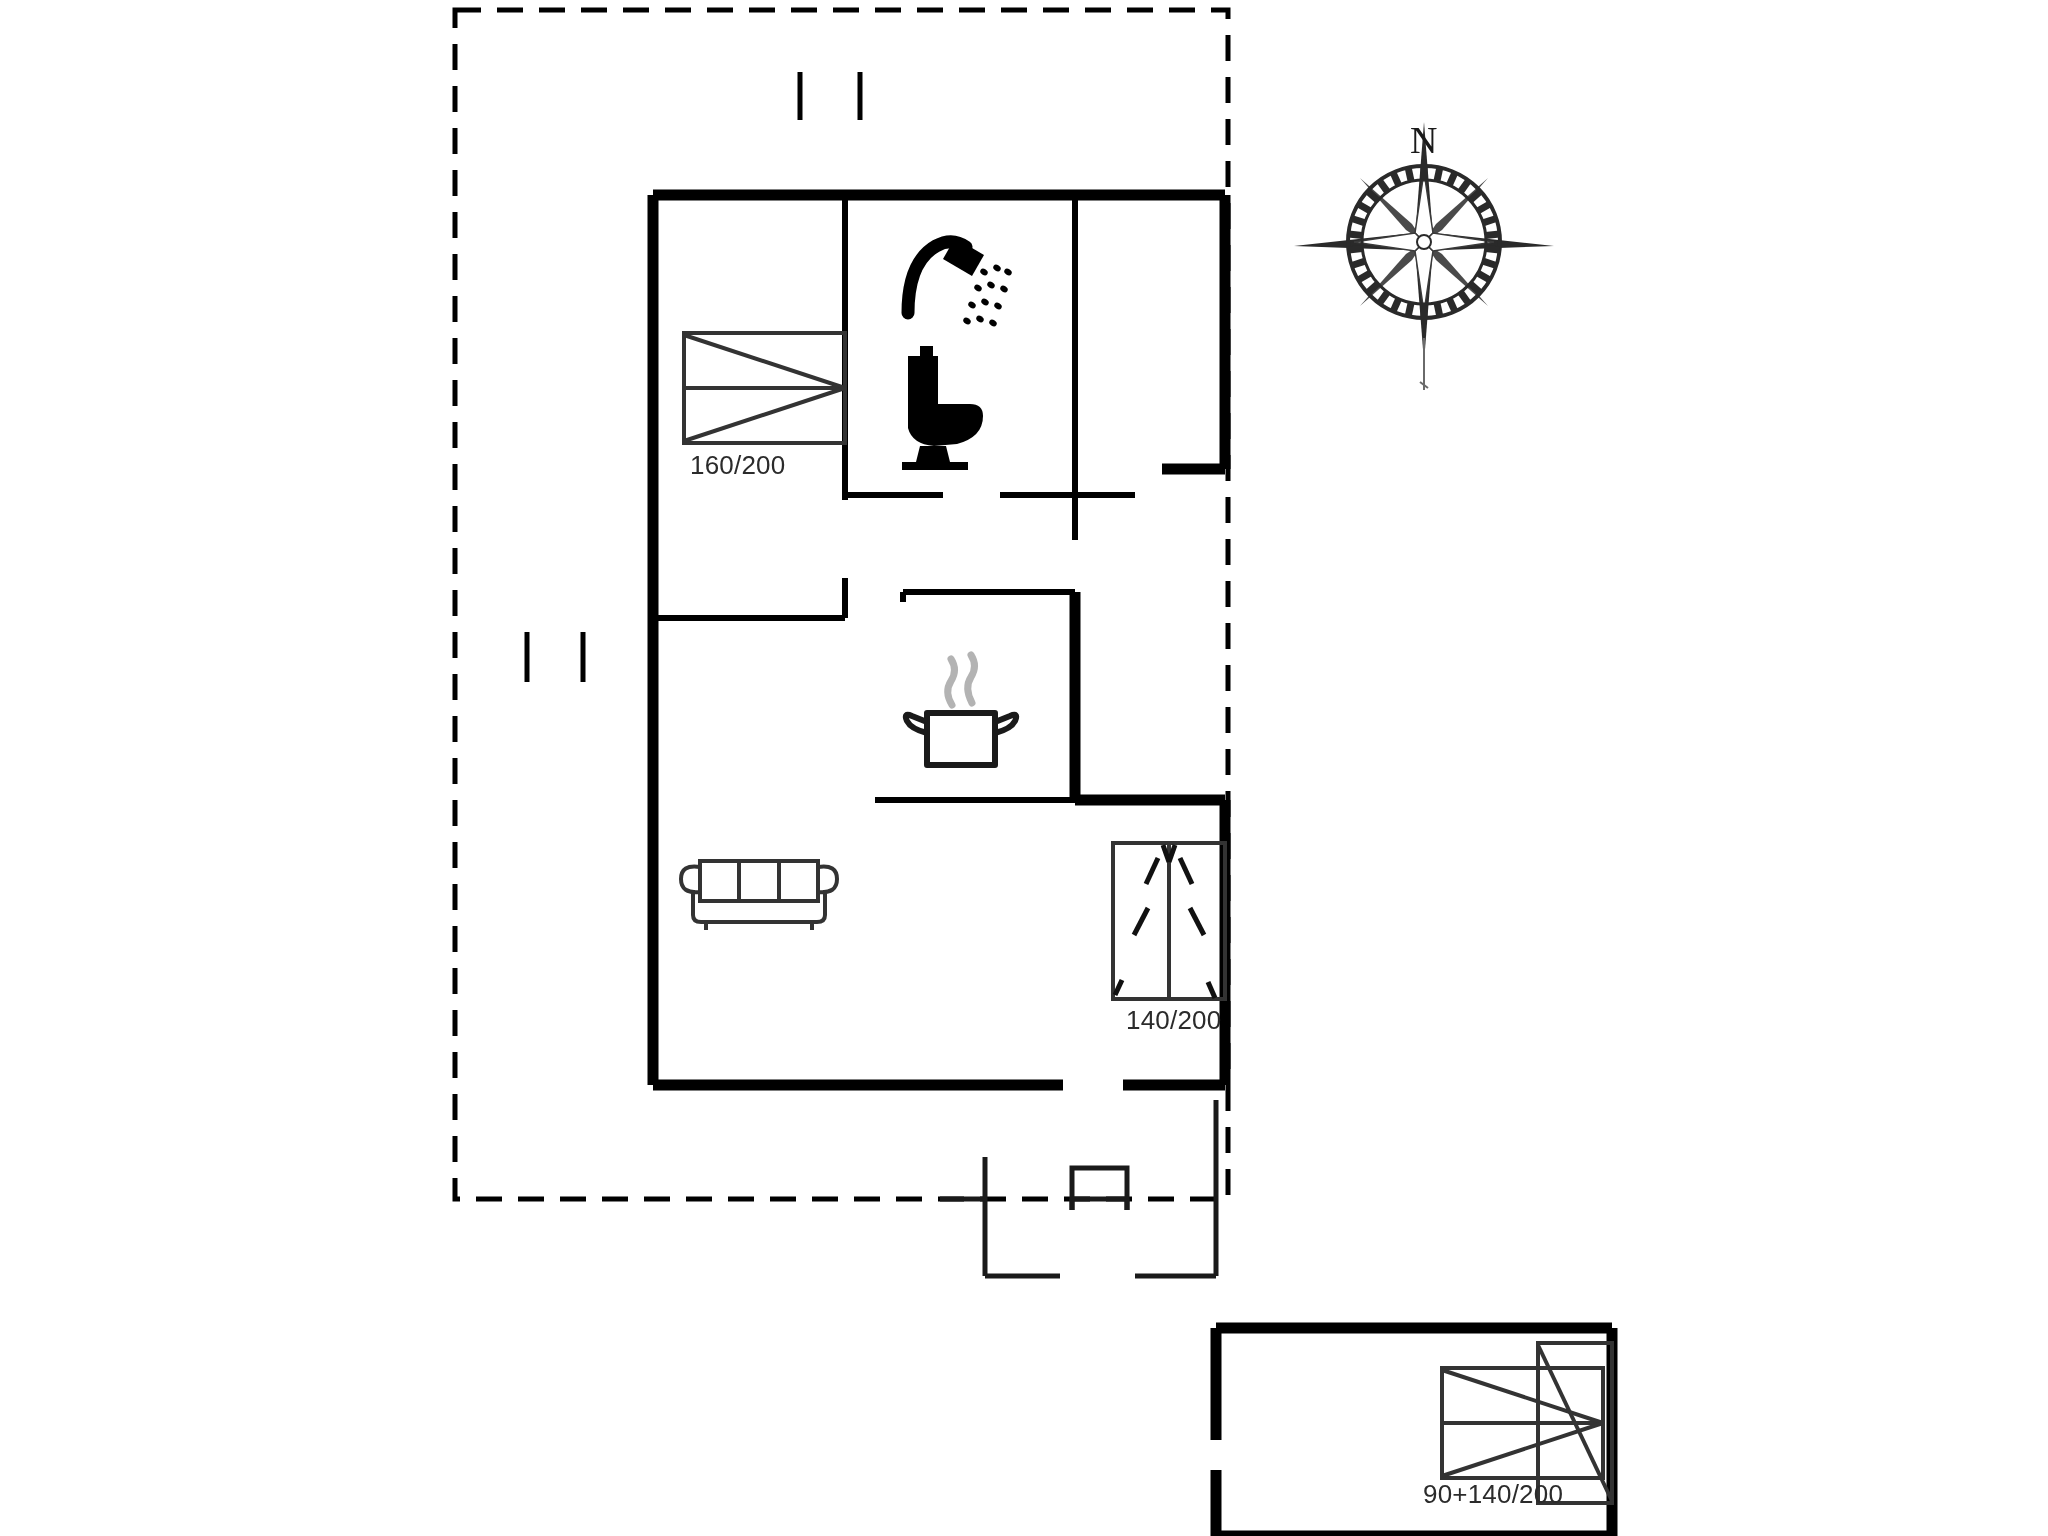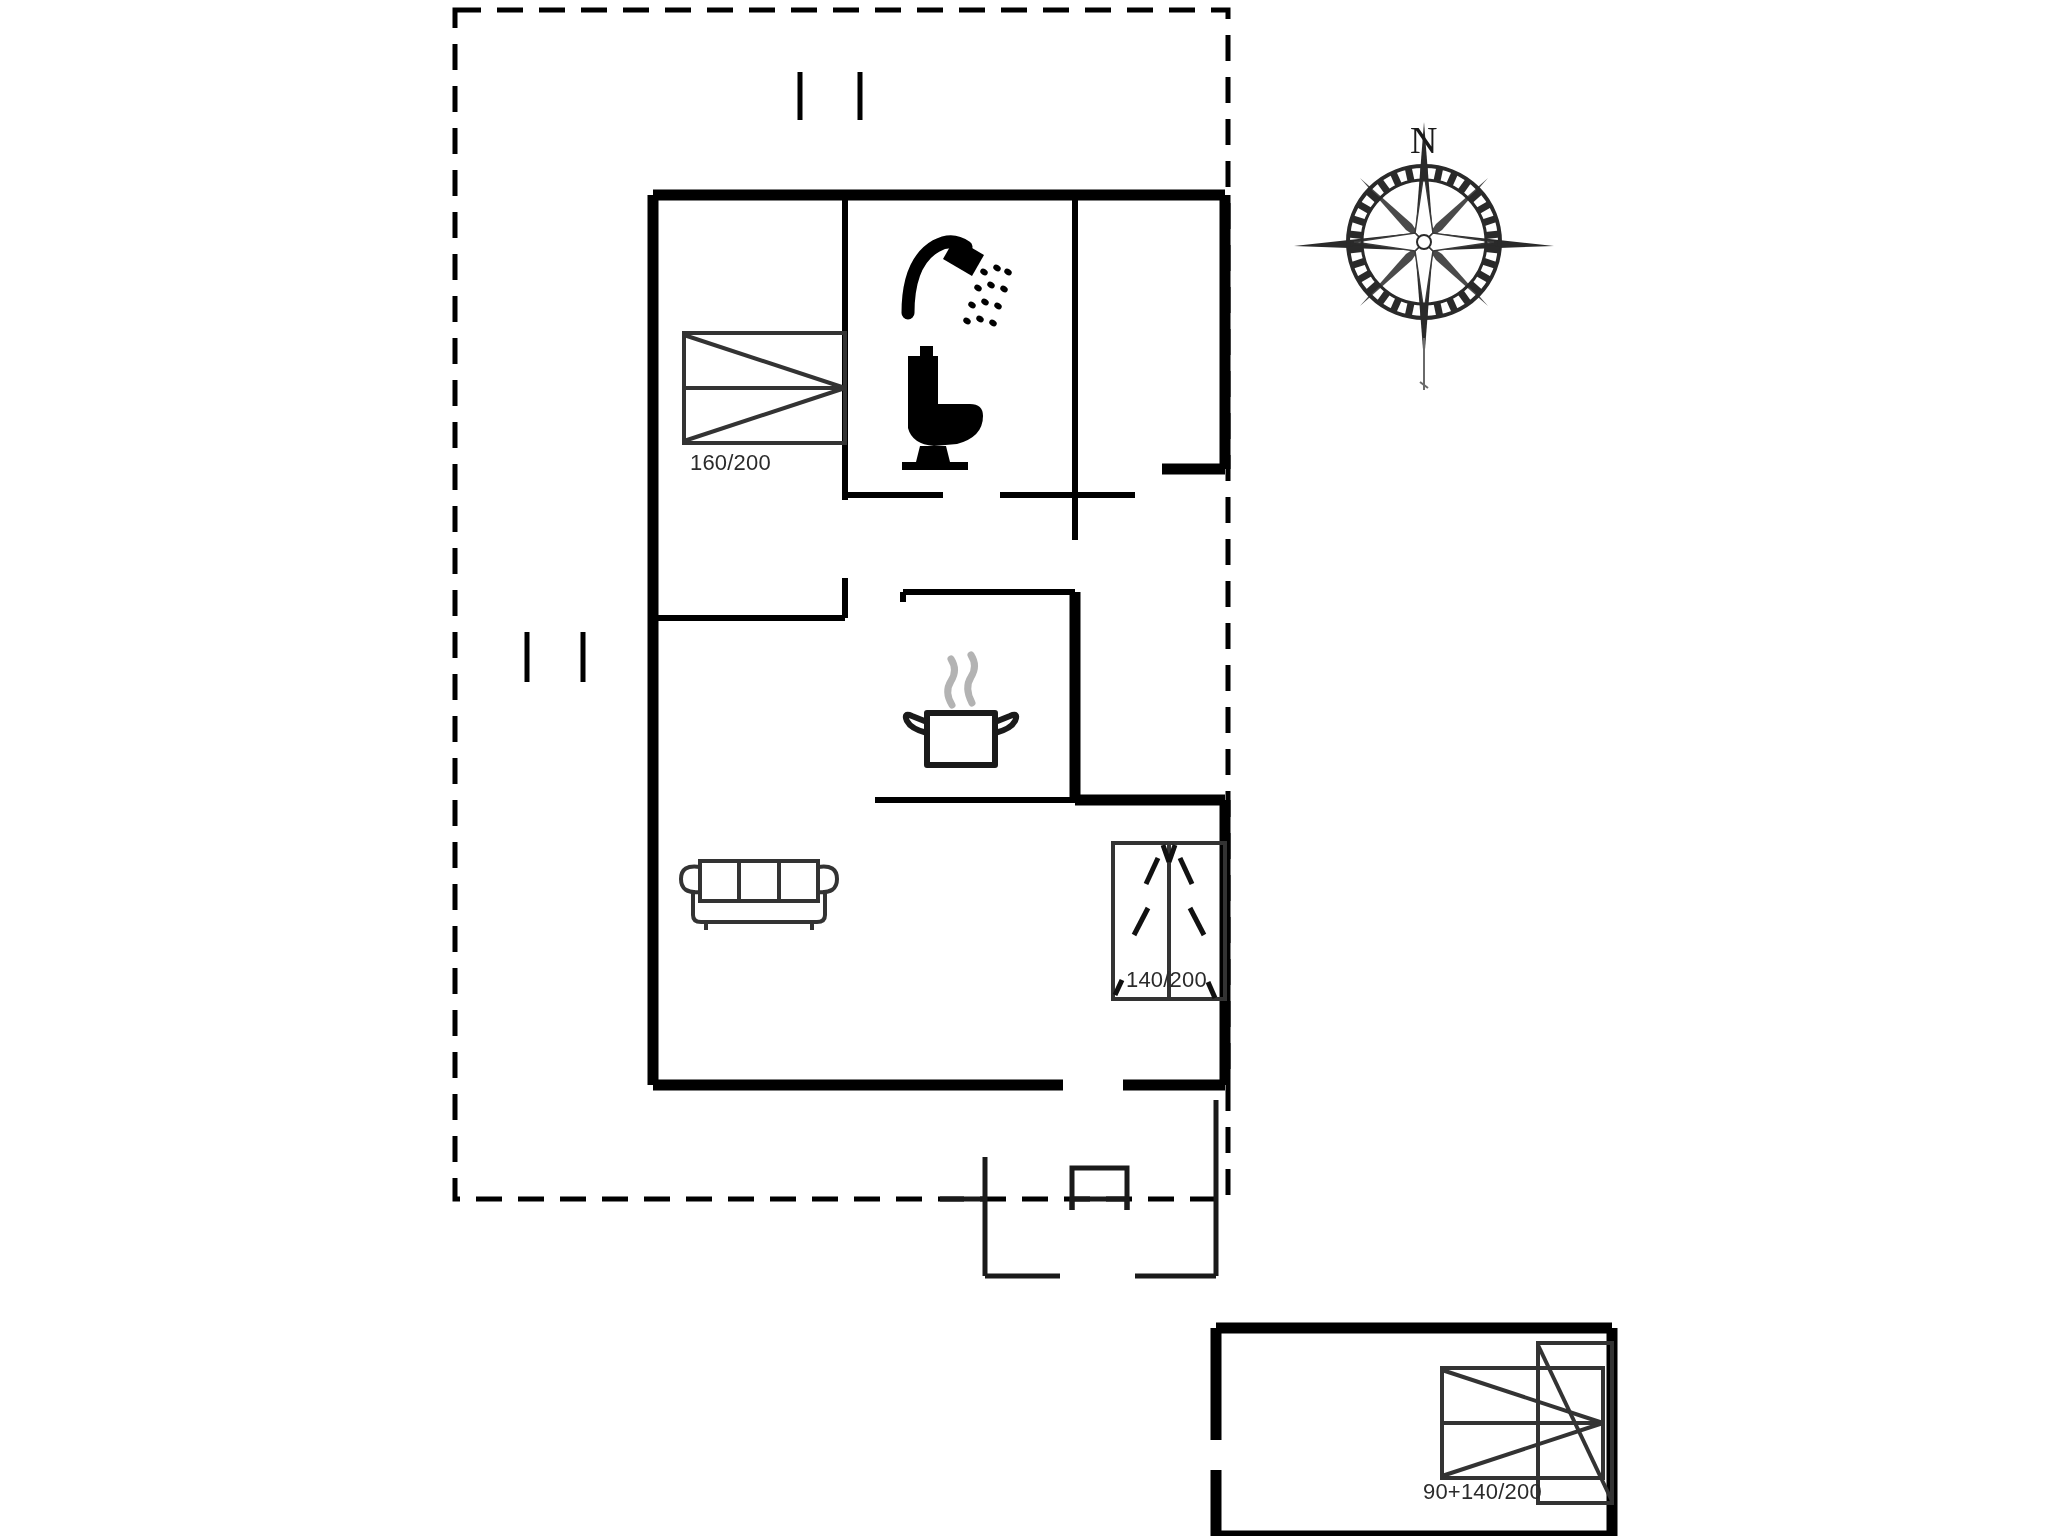--- a/index.html
+++ b/index.html
@@ -23,21 +23,21 @@
   #plan-svg {
     position: absolute;
     left: 0;
     top: 0;
     width: 2048px;
     height: 1536px;
   }
   .dim-label {
     position: absolute;
     font-family: "Liberation Sans", sans-serif;
-    font-size: 22px;
+    font-size: 26px;
     color: #2b2b2b;
     letter-spacing: 0.2px;
     white-space: nowrap;
     user-select: none;
   }
   .compass-letter {
     position: absolute;
     font-family: "Liberation Serif", serif;
     font-size: 38px;
     color: #1a1a1a;
@@ -303,17 +303,17 @@
       </g>
       <circle cx="0" cy="0" r="7" fill="#ffffff" stroke="#2a2a2a" stroke-width="2"></circle>
     </g>
 
   </svg>
 
   <div class="compass-letter" style="left:1410px; top:118px;">N</div>
 
   <div class="dim-label" style="left:690px; top:450px;">160/200</div>
 
-  <div class="dim-label" style="left:1126px; top:967px;">140/200</div>
+  <div class="dim-label" style="left:1126px; top:1005px;">140/200</div>
 
   <div class="dim-label" style="left:1379px; top:1479px;margin-left:44px;">90+140/200</div>
 
 </div>
 
 </body></html>

